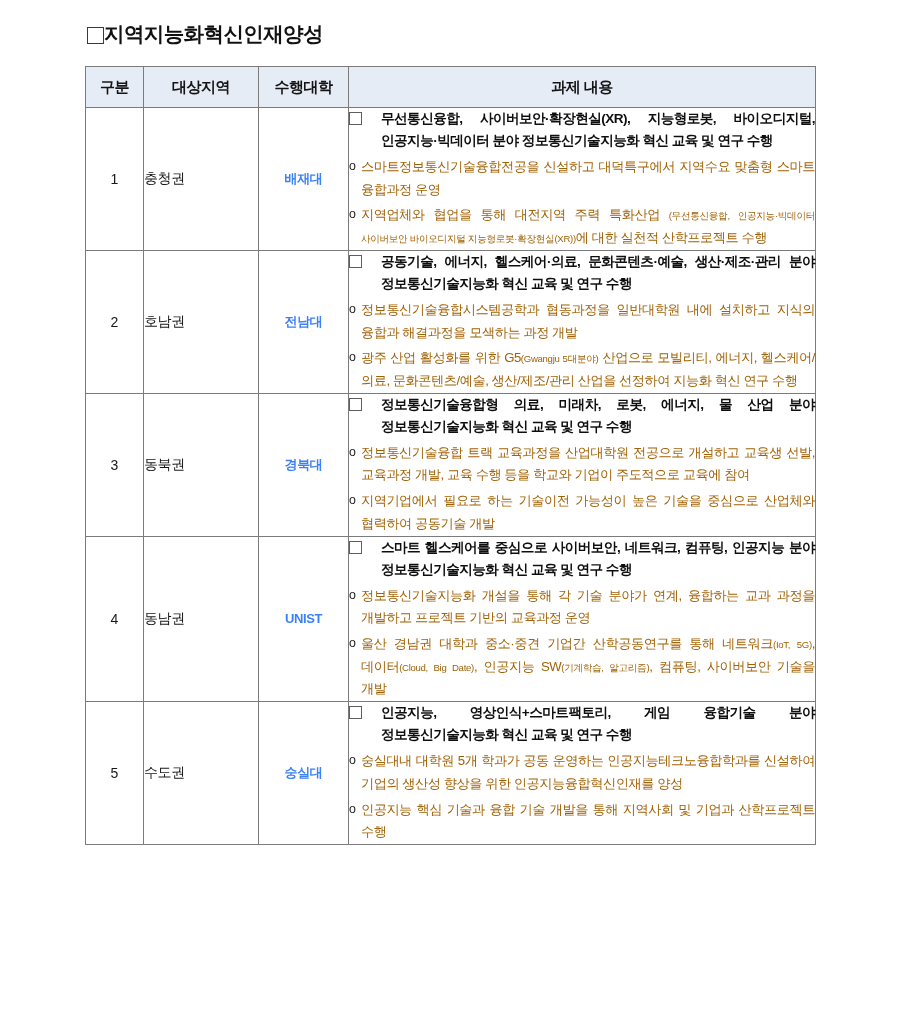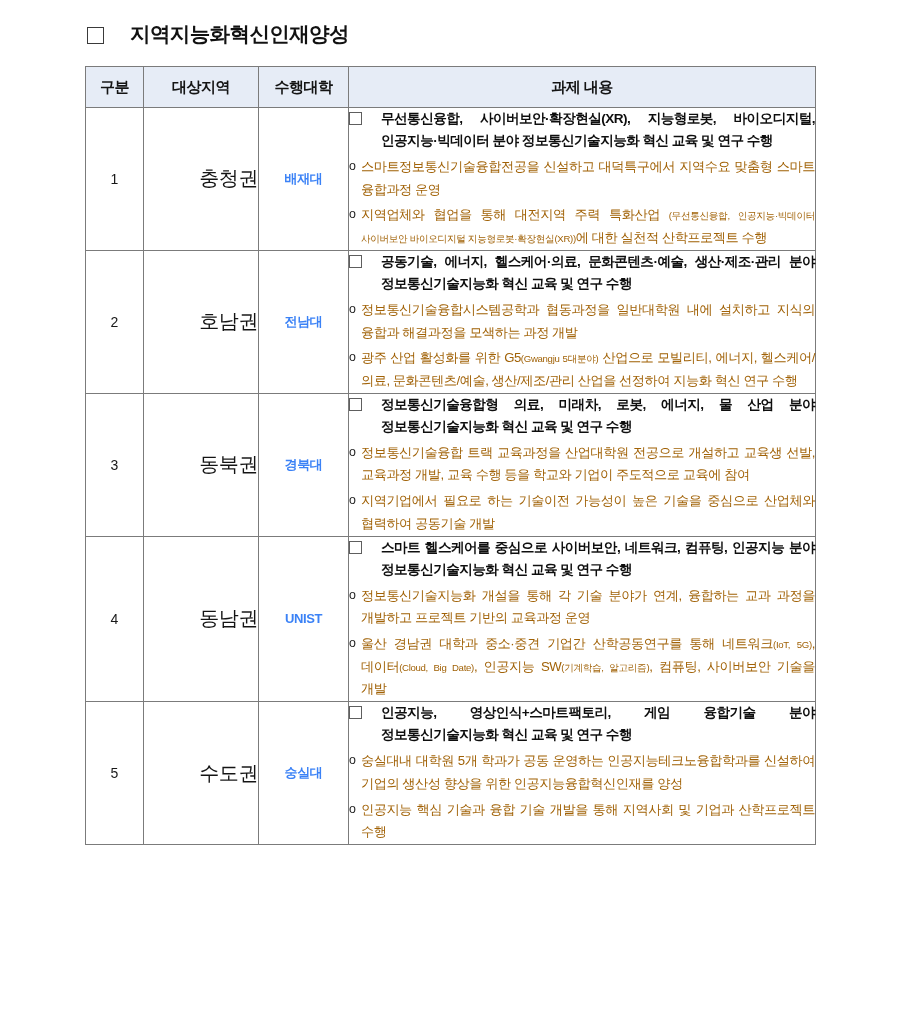--- a/index.html
+++ b/index.html
@@ -19,21 +19,21 @@
     width: 900px;
     height: 1020px;
     box-sizing: border-box;
     padding: 14px 85px 0 85px;
   }
 
   
   .title-row {
     display: flex;
     align-items: center;
-    gap: 26px;
+    gap: 0;
     height: 40px;
     margin-left: 2px;
   }
   .title-box {
     width: 15px;
     height: 15px;
     border: 1.6px solid #3a3a3a;
     background: #ffffff;
     flex: 0 0 auto;
     position: relative;
@@ -74,22 +74,22 @@
   col.c-univ   { width: 90px; }
   col.c-task   { width: 467px; }
 
   td.no {
     text-align: center;
     font-size: 14px;
     font-weight: 400;
     color: #181818;
   }
   td.region {
-    text-align: right;
-    font-size: 20px;
+    text-align: left;
+    font-size: 14px;
     font-weight: 400;
     letter-spacing: -0.4px;
     color: #141414;
   }
   td.univ {
     text-align: center;
     font-size: 13px;
     font-weight: 700;
     letter-spacing: -0.4px;
     color: #3b82f6;

